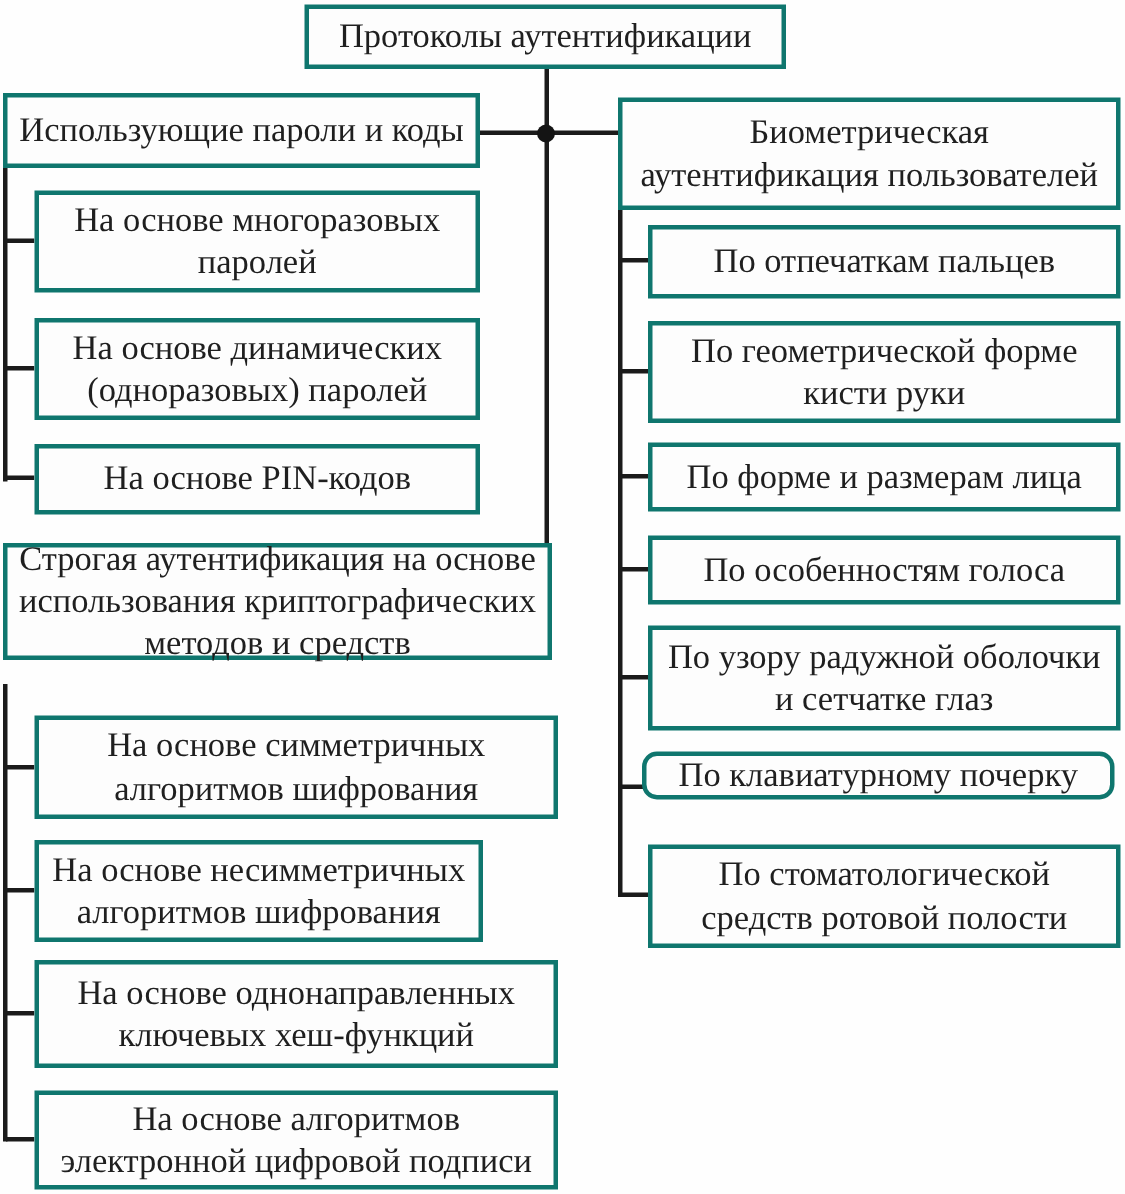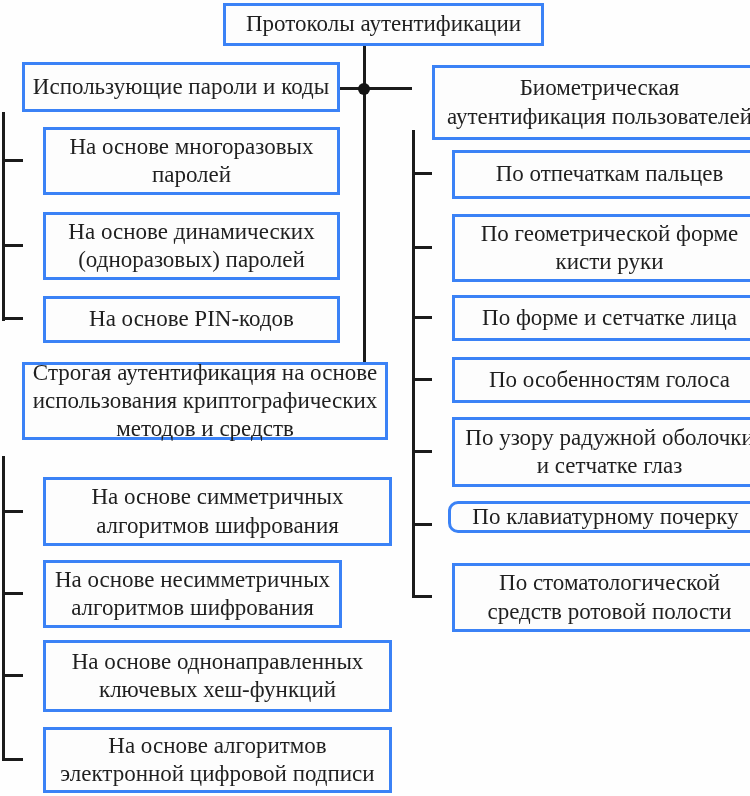--- a/index.html
+++ b/index.html
@@ -12,31 +12,30 @@
     width: 750px;
     height: 796px;
     background: #fefefe;
     font-family: "Liberation Serif", "DejaVu Serif", serif;
     color: #1f1f1f;
     overflow: hidden;
   }
   .node {
     position: absolute;
     box-sizing: border-box;
-    border: 3px solid #3b82f6;
+    border: 3px solid #0f766e;
     background: #fdfdfd;
     display: flex;
     align-items: center;
     justify-content: center;
     text-align: center;
     white-space: pre-line;
     font-size: 23px;
     line-height: 1.22;
     padding: 2px 4px;
-    margin-left: 20px;
   }
   .line {
     position: absolute;
     background: #1b1b1b;
   }
   .dot {
     position: absolute;
     width: 12px;
     height: 12px;
     border-radius: 50%;
@@ -133,21 +132,21 @@
   <div class="node" id="st-c2">На основе однонаправленных
 ключевых хеш-функций</div>
   <div class="node" id="st-c3">На основе алгоритмов
 электронной цифровой подписи</div>
 
   <div class="node" id="bio-header">Биометрическая
 аутентификация пользователей</div>
   <div class="node" id="bio-c0">По отпечаткам пальцев</div>
   <div class="node" id="bio-c1">По геометрической форме
 кисти руки</div>
-  <div class="node" id="bio-c2">По форме и сетчатке лица</div>
+  <div class="node" id="bio-c2">По форме и размерам лица</div>
   <div class="node" id="bio-c3">По особенностям голоса</div>
   <div class="node" id="bio-c4">По узору радужной оболочки
 и сетчатке глаз</div>
   <div class="node" id="bio-c5">По клавиатурному почерку</div>
   <div class="node" id="bio-c6">По стоматологической
 средств ротовой полости</div>
 
 </div>
 
 </body></html>

